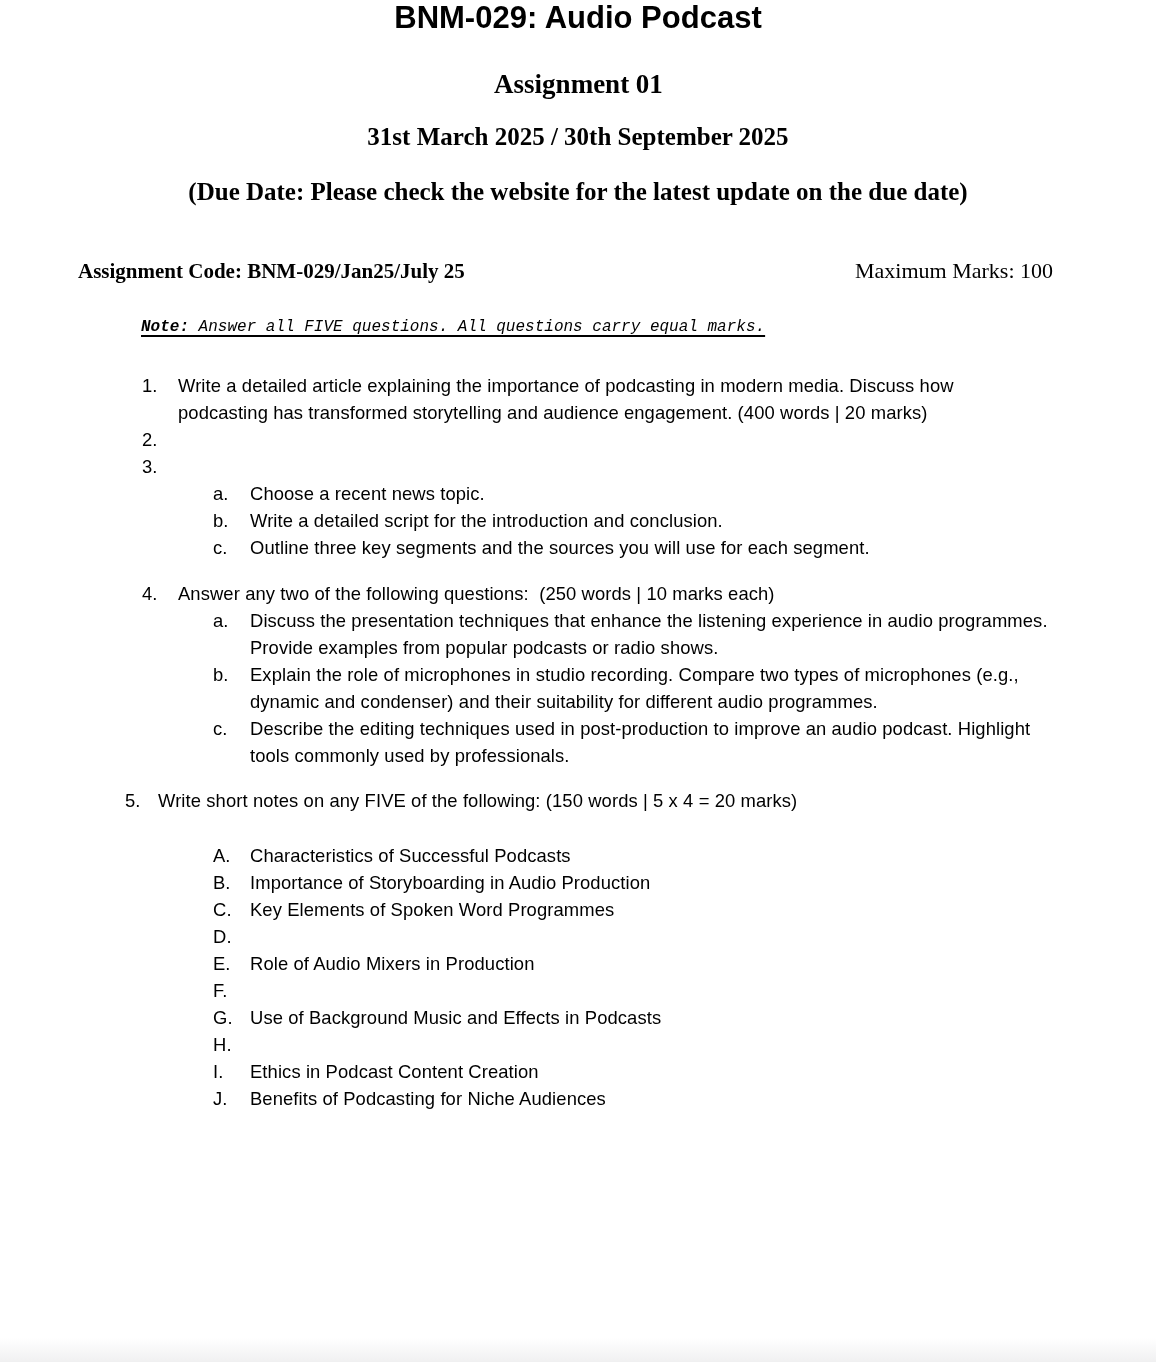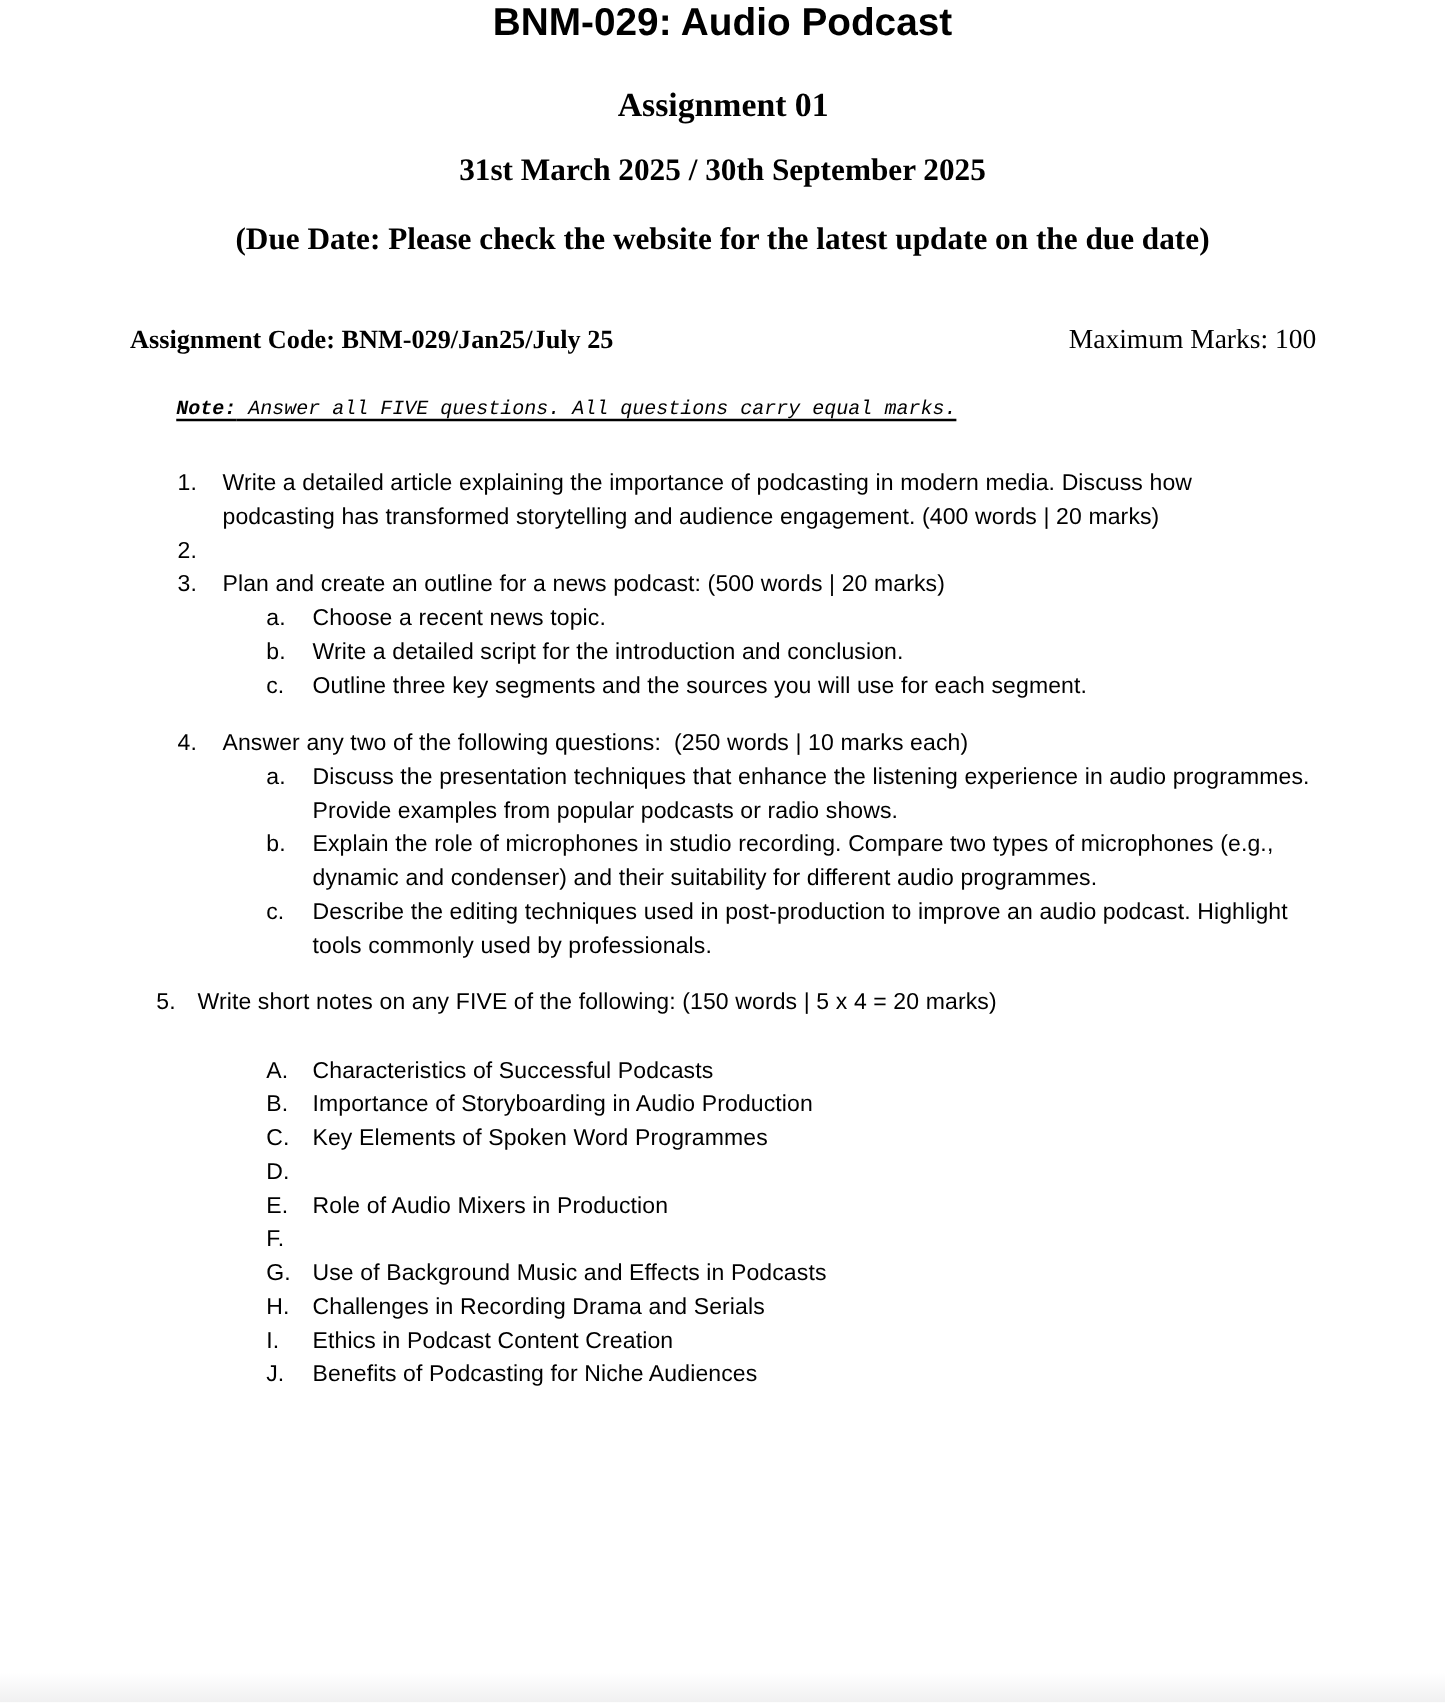--- a/index.html
+++ b/index.html
@@ -40,21 +40,21 @@
     margin: 26px 0 0 0;
     font-family: "Liberation Serif", serif;
     font-weight: 700;
     font-size: 25px;
     line-height: 29px;
   }
 
   
   .meta-row {
     margin-top: 52px;
-    padding: 0 103px 0 104px;
+    padding: 0 103px 0 78px;
     display: flex;
     justify-content: space-between;
     align-items: flex-end;
     font-family: "Liberation Serif", serif;
   }
   .assignment-code { font-weight: 700; font-size: 21px; line-height: 26px; }
   .maximum-marks  { font-weight: 400; font-size: 22px; line-height: 26px; }
 
   
   .note-line {
@@ -133,21 +133,20 @@
       <span class="mk">1.</span>
       <div class="qtext">Write a detailed article explaining the importance of podcasting in modern media. Discuss how podcasting has transformed storytelling and audience engagement. (400 words | 20 marks)</div>
     </div>
 
     <div class="row q-row">
       <span class="mk">2.</span>
     </div>
 
     <div class="row q-row">
       <span class="mk">3.</span>
-      <div class="qtext">Plan and create an outline for a news podcast: (500 words | 20 marks)</div>
     </div>
     <div class="row sub-row">
       <span class="mk">a.</span>
       <div class="qtext">Choose a recent news topic.</div>
     </div>
     <div class="row sub-row">
       <span class="mk">b.</span>
       <div class="qtext">Write a detailed script for the introduction and conclusion.</div>
     </div>
     <div class="row sub-row">
@@ -199,21 +198,20 @@
       </div>
       <div class="row sub-row">
         <span class="mk">F.</span>
       </div>
       <div class="row sub-row">
         <span class="mk">G.</span>
         <div class="qtext">Use of Background Music and Effects in Podcasts</div>
       </div>
       <div class="row sub-row">
         <span class="mk">H.</span>
-        <div class="qtext">Challenges in Recording Drama and Serials</div>
       </div>
       <div class="row sub-row">
         <span class="mk">I.</span>
         <div class="qtext">Ethics in Podcast Content Creation</div>
       </div>
       <div class="row sub-row">
         <span class="mk">J.</span>
         <div class="qtext">Benefits of Podcasting for Niche Audiences</div>
       </div>
     </div>

